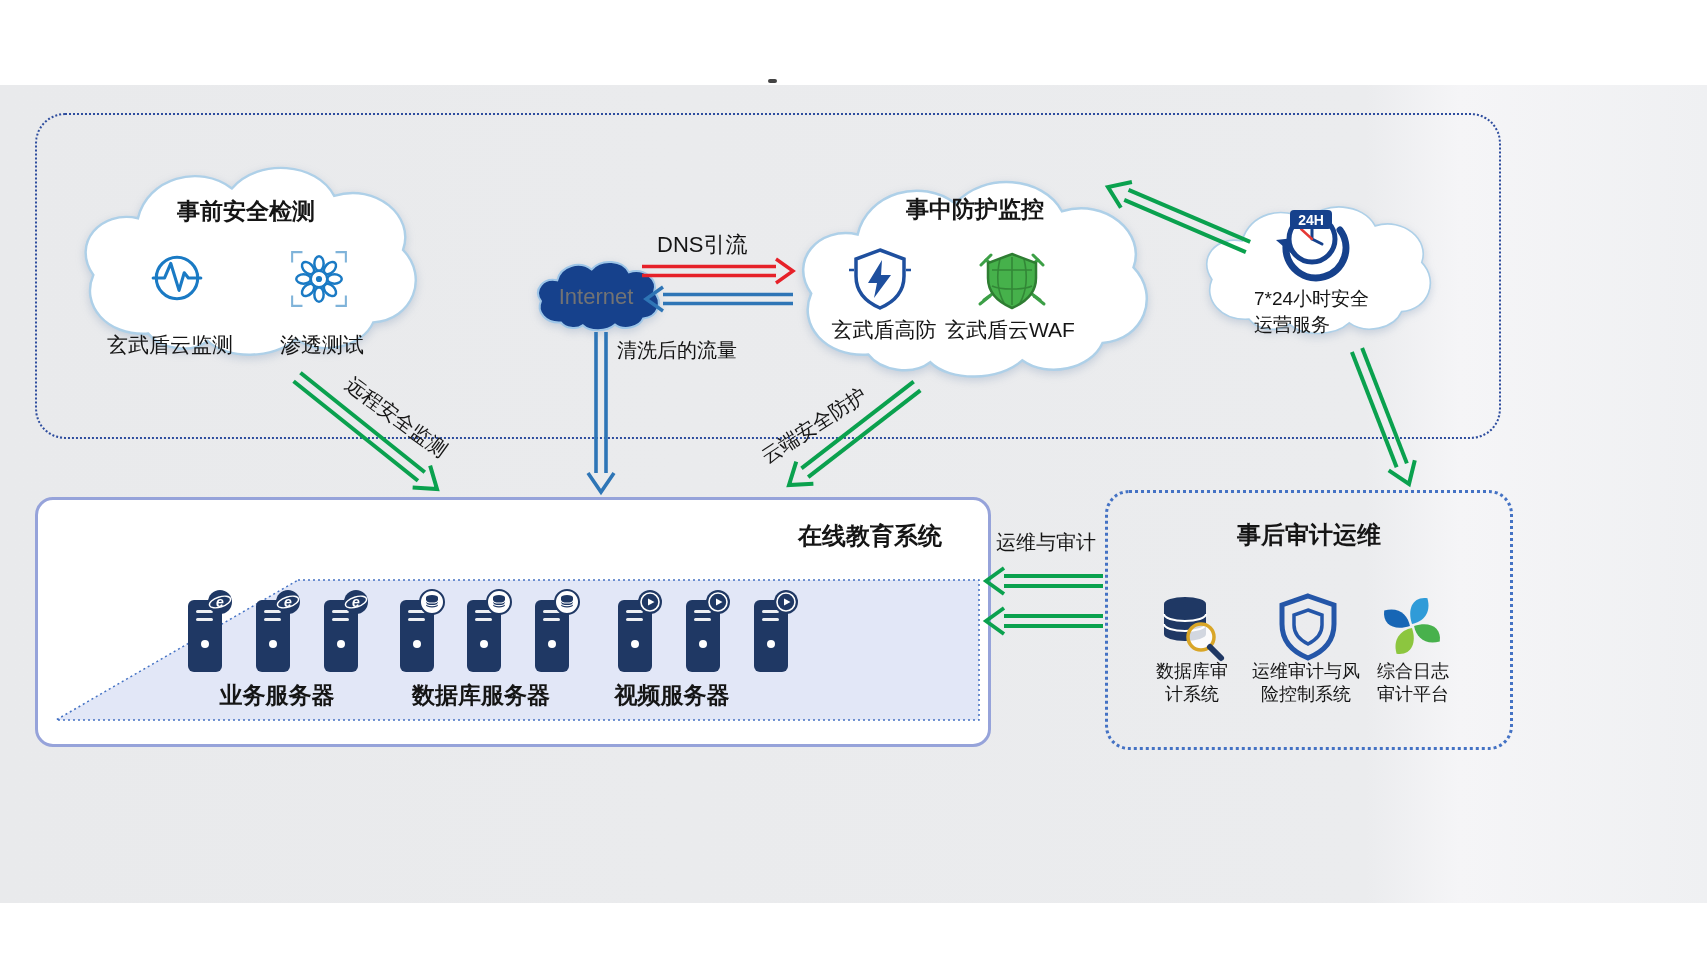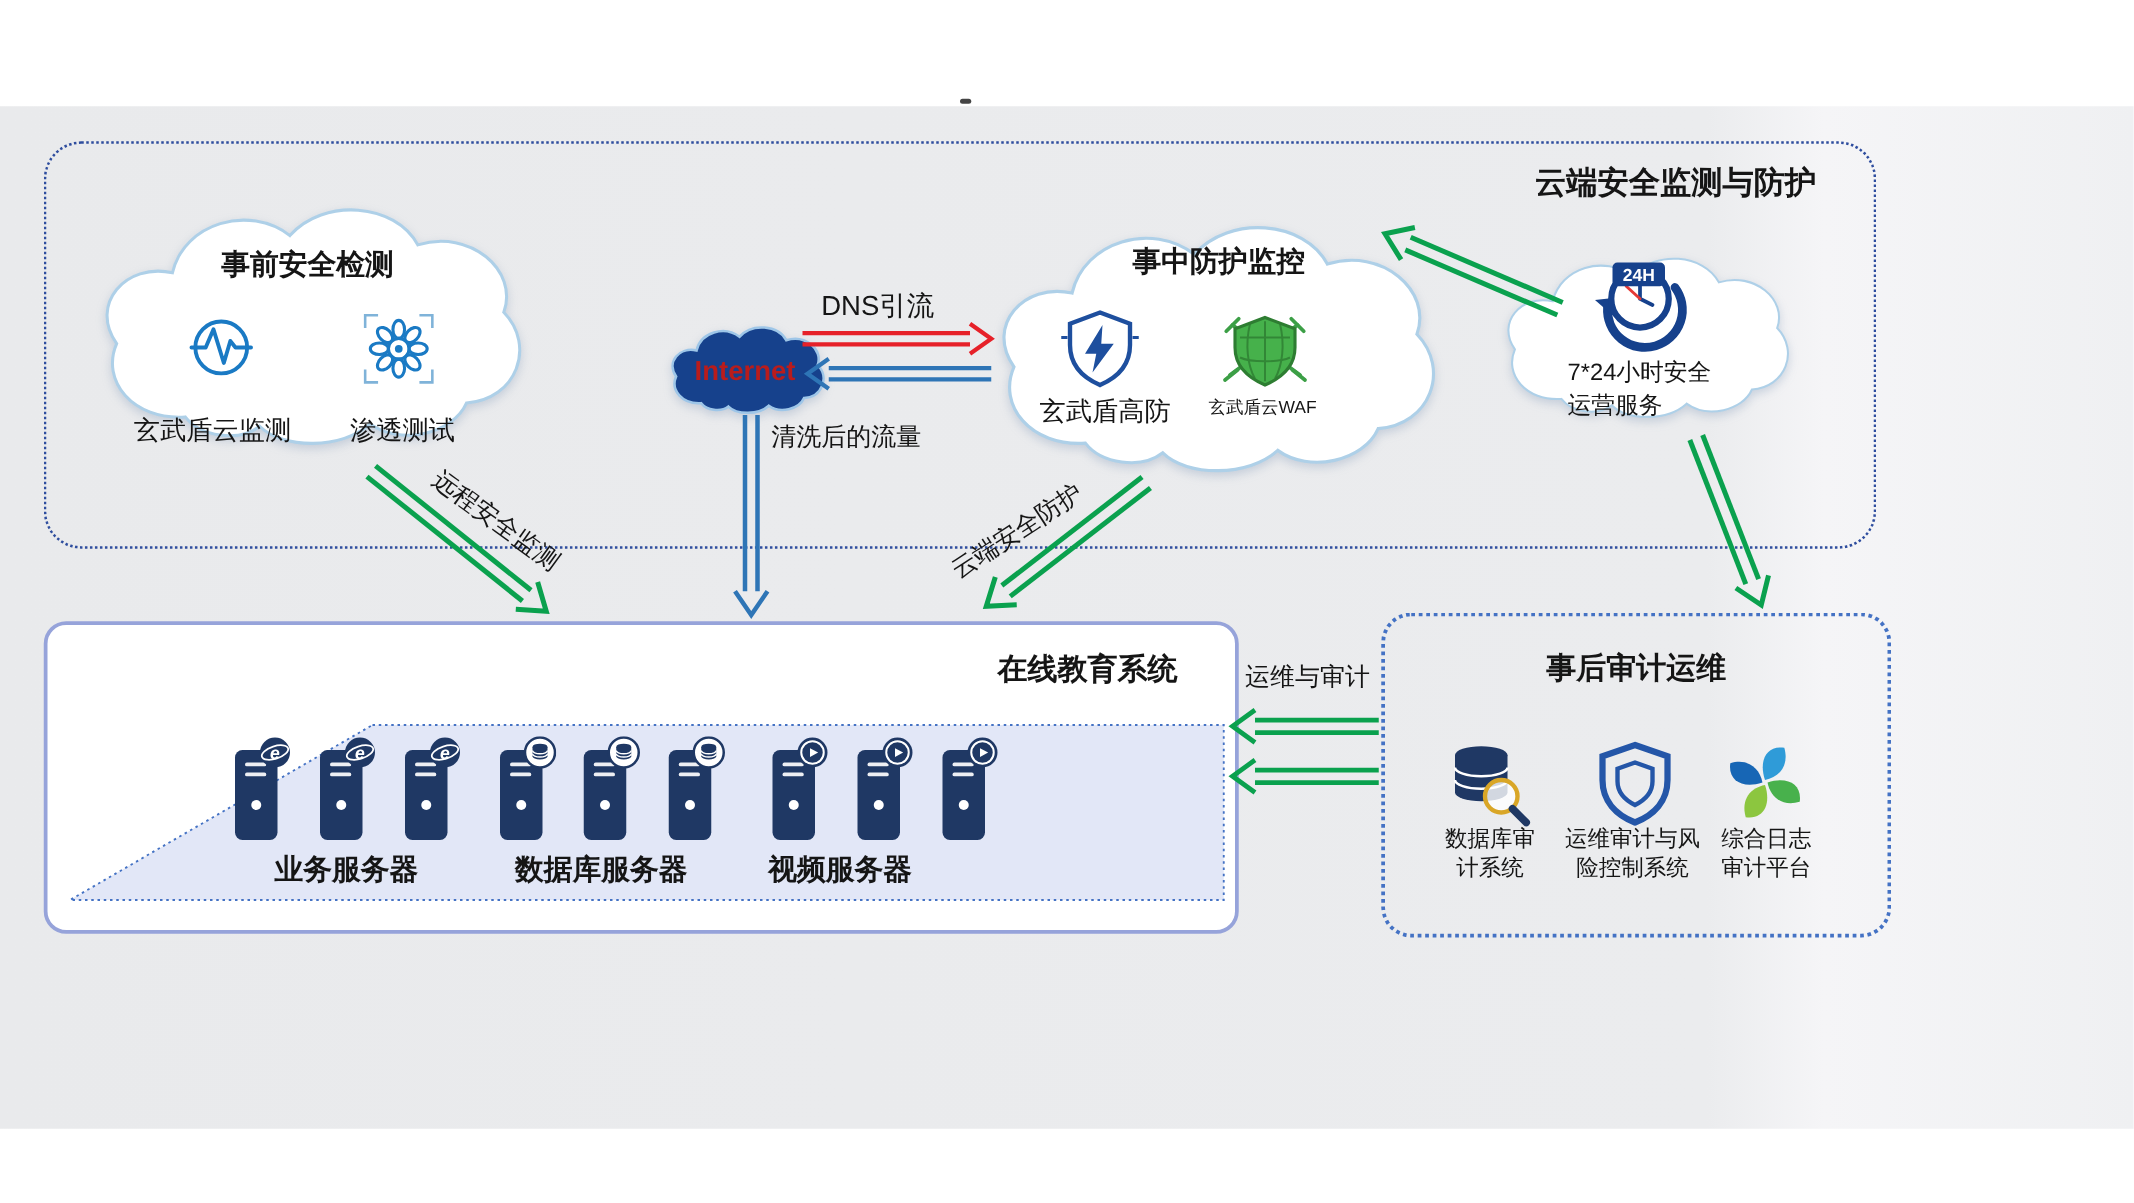--- a/index.html
+++ b/index.html
@@ -40,21 +40,20 @@
       <path d="M97,203 C52,206 24,172 38,140 C14,106 46,70 86,79 C96,36 152,20 187,47
                C216,14 278,19 297,55 C342,41 384,77 371,113 C399,142 382,188 339,191
                C327,218 282,228 256,209 C232,231 181,231 161,211 C143,225 110,220 97,203 Z"></path>
     </symbol>
   </svg>
 
   <div class="bg"></div>
   <div class="abs" style="left:768px;top:79px;width:9px;height:4px;background:#444;border-radius:2px;"></div>
 
   <div class="zone-outer"></div>
-  <div class="lbl bold txt-top" style="left:1228px;top:131px;font-size:25px;">云端安全监测与防护</div>
 
   <svg class="cloud" style="left:58px;top:142px;" width="372" height="238" viewBox="0 0 400 250">
     <use href="#cloud-shape" fill="#ffffff" stroke="#aed0e8" stroke-width="2.6"></use>
   </svg>
   <div class="lbl bold txt-top ctr" style="left:246px;top:198px;font-size:23px;">事前安全检测</div>
 
   <svg class="abs txt-top" style="left:148px;top:250px;" width="58" height="58" viewBox="0 0 56 56">
     <circle cx="28" cy="27" r="20" fill="none" stroke="#1a7ac4" stroke-width="3"></circle>
     <polyline points="5,27 16,27 22,13 30,39 35,22 39,27 51,27" fill="none" stroke="#1a7ac4" stroke-width="3" stroke-linejoin="round" stroke-linecap="round"></polyline>
   </svg>
@@ -79,21 +78,21 @@
     </g>
     <circle cx="30" cy="30" r="3" fill="#1a7ac4"></circle>
   </svg>
 
   <div class="lbl txt-top ctr" style="left:170px;top:332px;font-size:21px;">玄武盾云监测</div>
   <div class="lbl txt-top ctr" style="left:322px;top:332px;font-size:21px;">渗透测试</div>
 
   <svg class="cloud" style="left:528px;top:248px;" width="136" height="96" viewBox="0 0 400 250">
     <use href="#cloud-shape" fill="#16418c" stroke="#9ec6e8" stroke-width="6"></use>
   </svg>
-  <div class="lbl txt-top ctr" style="left:596px;top:284px;font-size:22px;color:#b91c1c;font-weight:bold;">Internet</div>
+  <div class="lbl txt-top ctr" style="left:596px;top:284px;font-size:22px;color:#737373;">Internet</div>
 
   <div class="lbl txt-top" style="left:657px;top:218px;font-size:22px;font-weight:500;margin-top:14px;">DNS引流</div>
   <div class="lbl txt-top" style="left:617px;top:338px;font-size:20px;font-weight:500;">清洗后的流量</div>
 
   <svg class="cloud" style="left:772px;top:158px;" width="392" height="242" viewBox="0 0 400 250">
     <use href="#cloud-shape" fill="#ffffff" stroke="#aed0e8" stroke-width="2.6"></use>
   </svg>
   <div class="lbl bold txt-top ctr" style="left:975px;top:196px;font-size:23px;">事中防护监控</div>
 
   <svg class="abs txt-top" style="left:848px;top:246px;" width="64" height="66" viewBox="0 0 64 66">
@@ -115,21 +114,21 @@
     <g stroke="#2e7d32" stroke-width="1.6" fill="none" opacity=".8">
       <path d="M44,9 V57"></path>
         <path d="M24,22 H64"></path>
         <path d="M24,38 C32,42 56,42 64,38"></path>
       <path d="M32,11 C28,28 30,44 36,55"></path>
         <path d="M56,11 C60,28 58,44 52,55"></path>
     </g>
   </svg>
 
   <div class="lbl txt-top ctr" style="left:884px;top:317px;font-size:21px;">玄武盾高防</div>
-  <div class="lbl txt-top ctr" style="left:1010px;top:317px;font-size:14px;">玄武盾云WAF</div>
+  <div class="lbl txt-top ctr" style="left:1010px;top:317px;font-size:21px;">玄武盾云WAF</div>
 
   <svg class="cloud" style="left:1188px;top:172px;" width="252" height="196" viewBox="0 0 400 250">
     <use href="#cloud-shape" fill="#ffffff" stroke="#aed0e8" stroke-width="2.6"></use>
   </svg>
   <svg class="abs txt-top" style="left:1268px;top:198px;" width="86" height="86" viewBox="0 0 86 86">
     <path d="M72,32 A30,30 0 1 1 18,48" fill="none" stroke="#16418c" stroke-width="7" stroke-linecap="round"></path>
     <polygon points="8,42 24,56 26,40" fill="#16418c"></polygon>
     <circle cx="44" cy="41" r="23" fill="#ffffff" stroke="#16418c" stroke-width="5"></circle>
     <path d="M44,41 L44,27 M44,41 L54,46" stroke="#16418c" stroke-width="3" stroke-linecap="round"></path>
     <path d="M44,41 L33,31" stroke="#e53935" stroke-width="2.4" stroke-linecap="round"></path>

